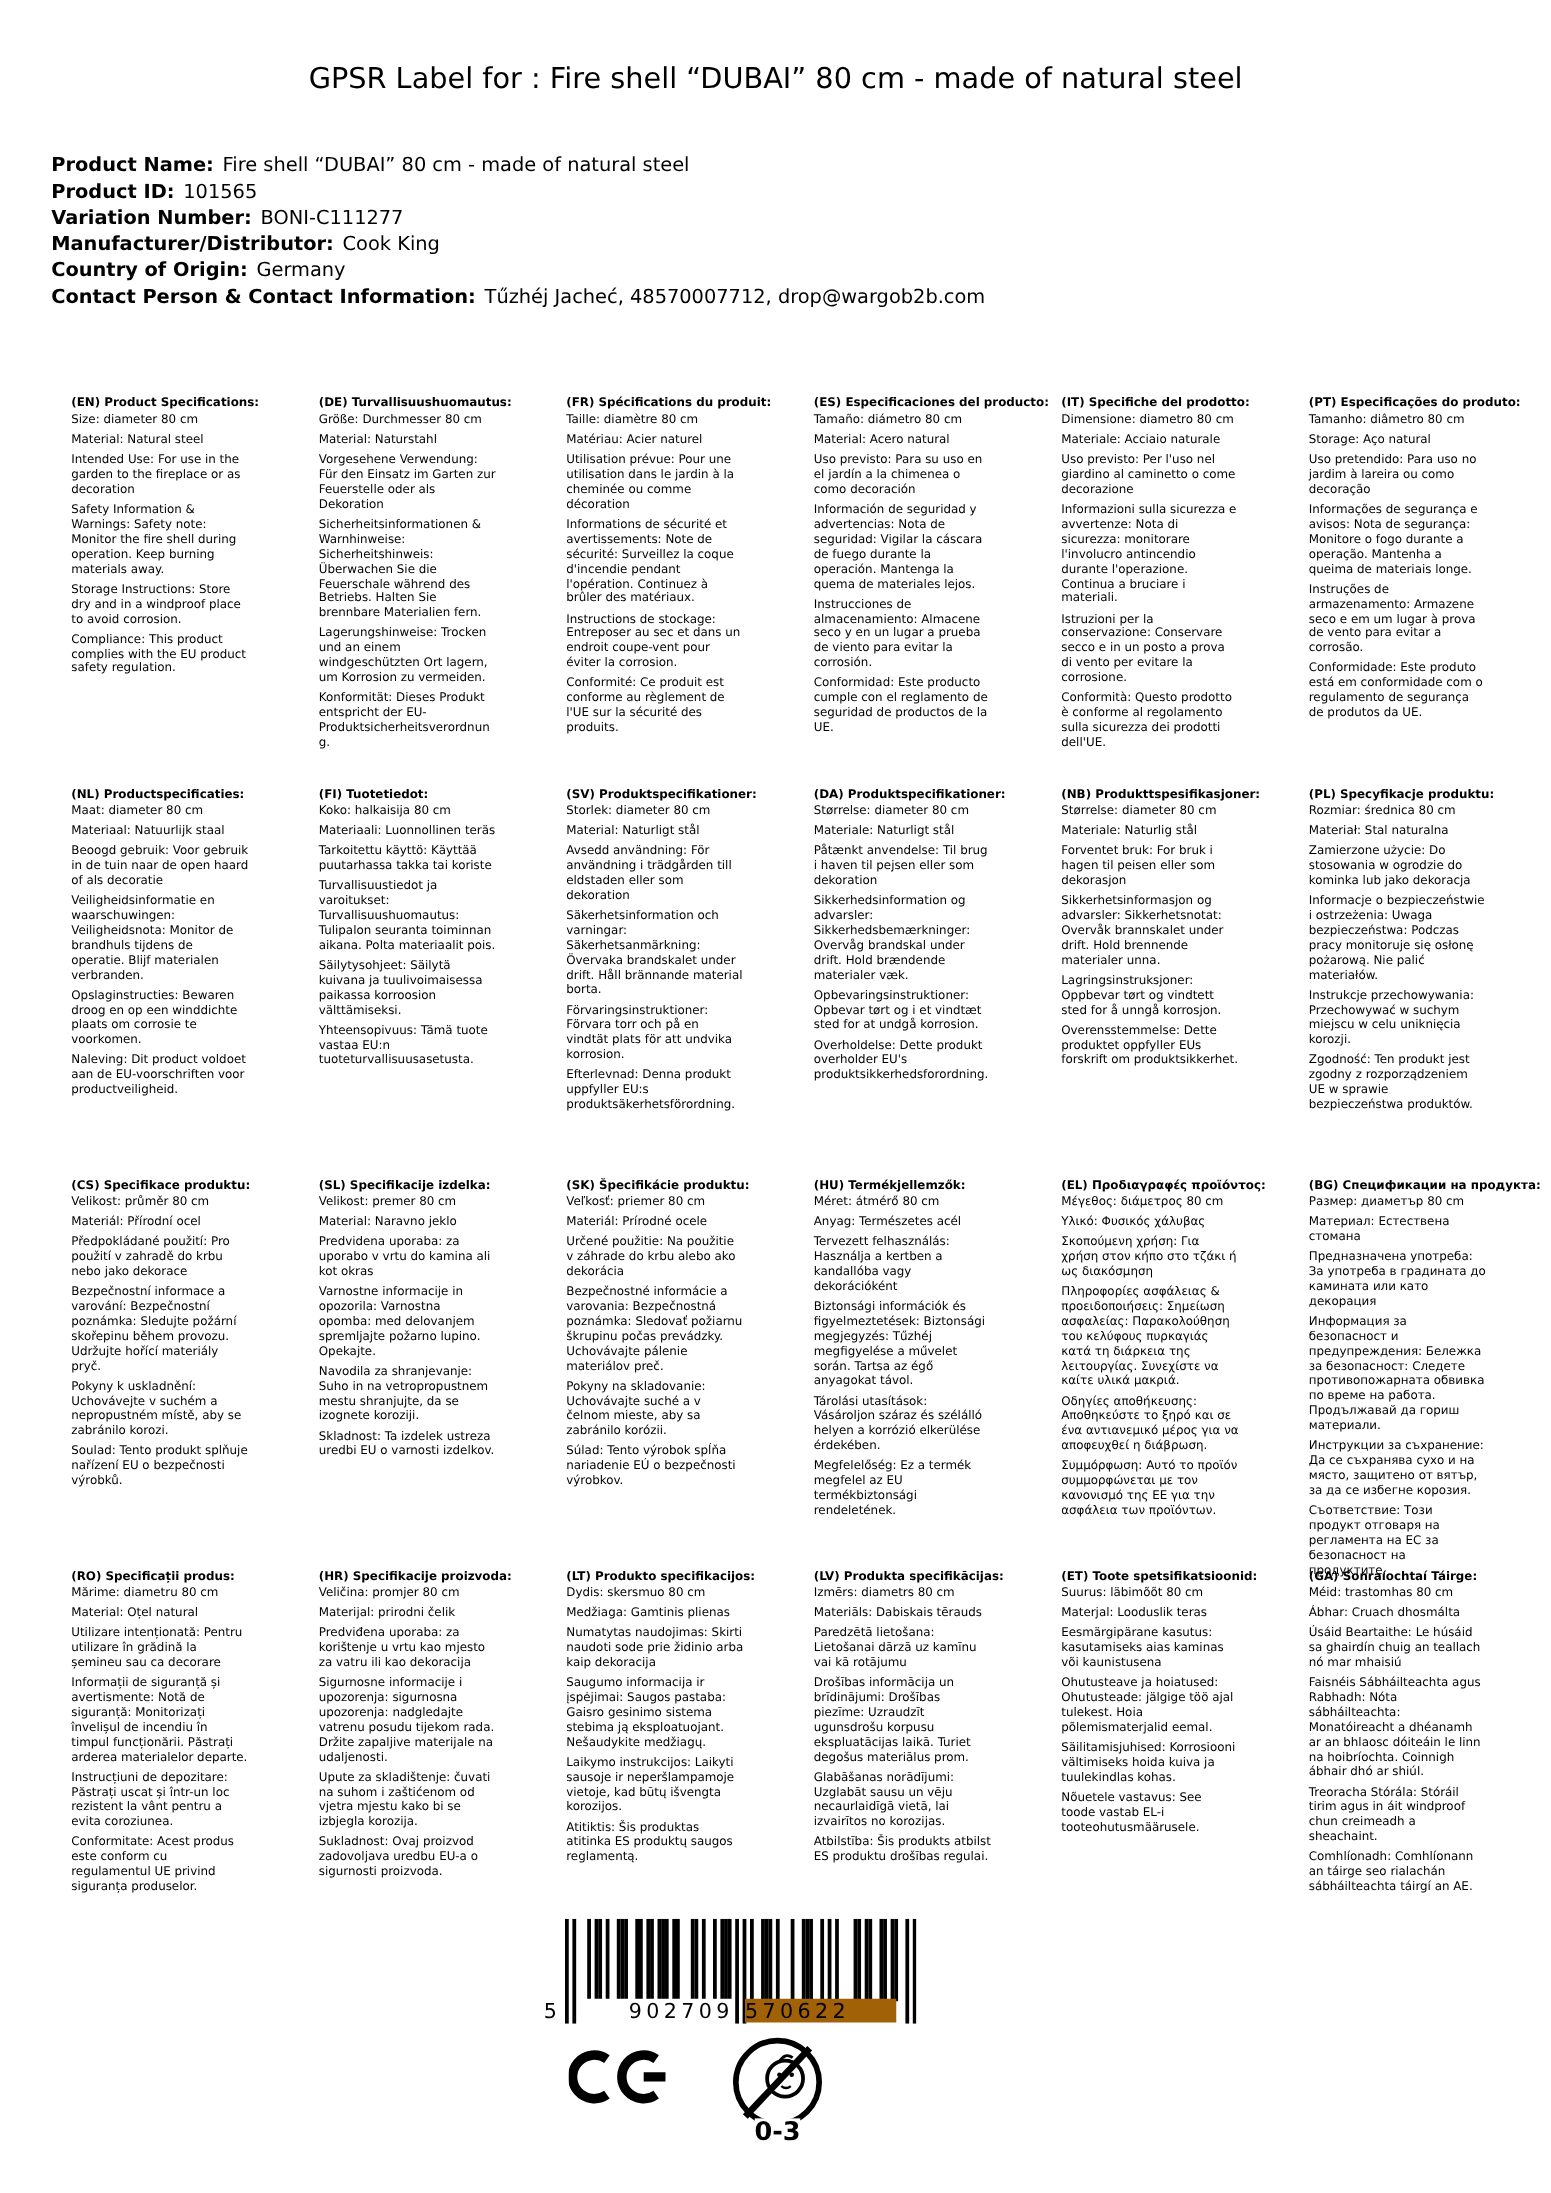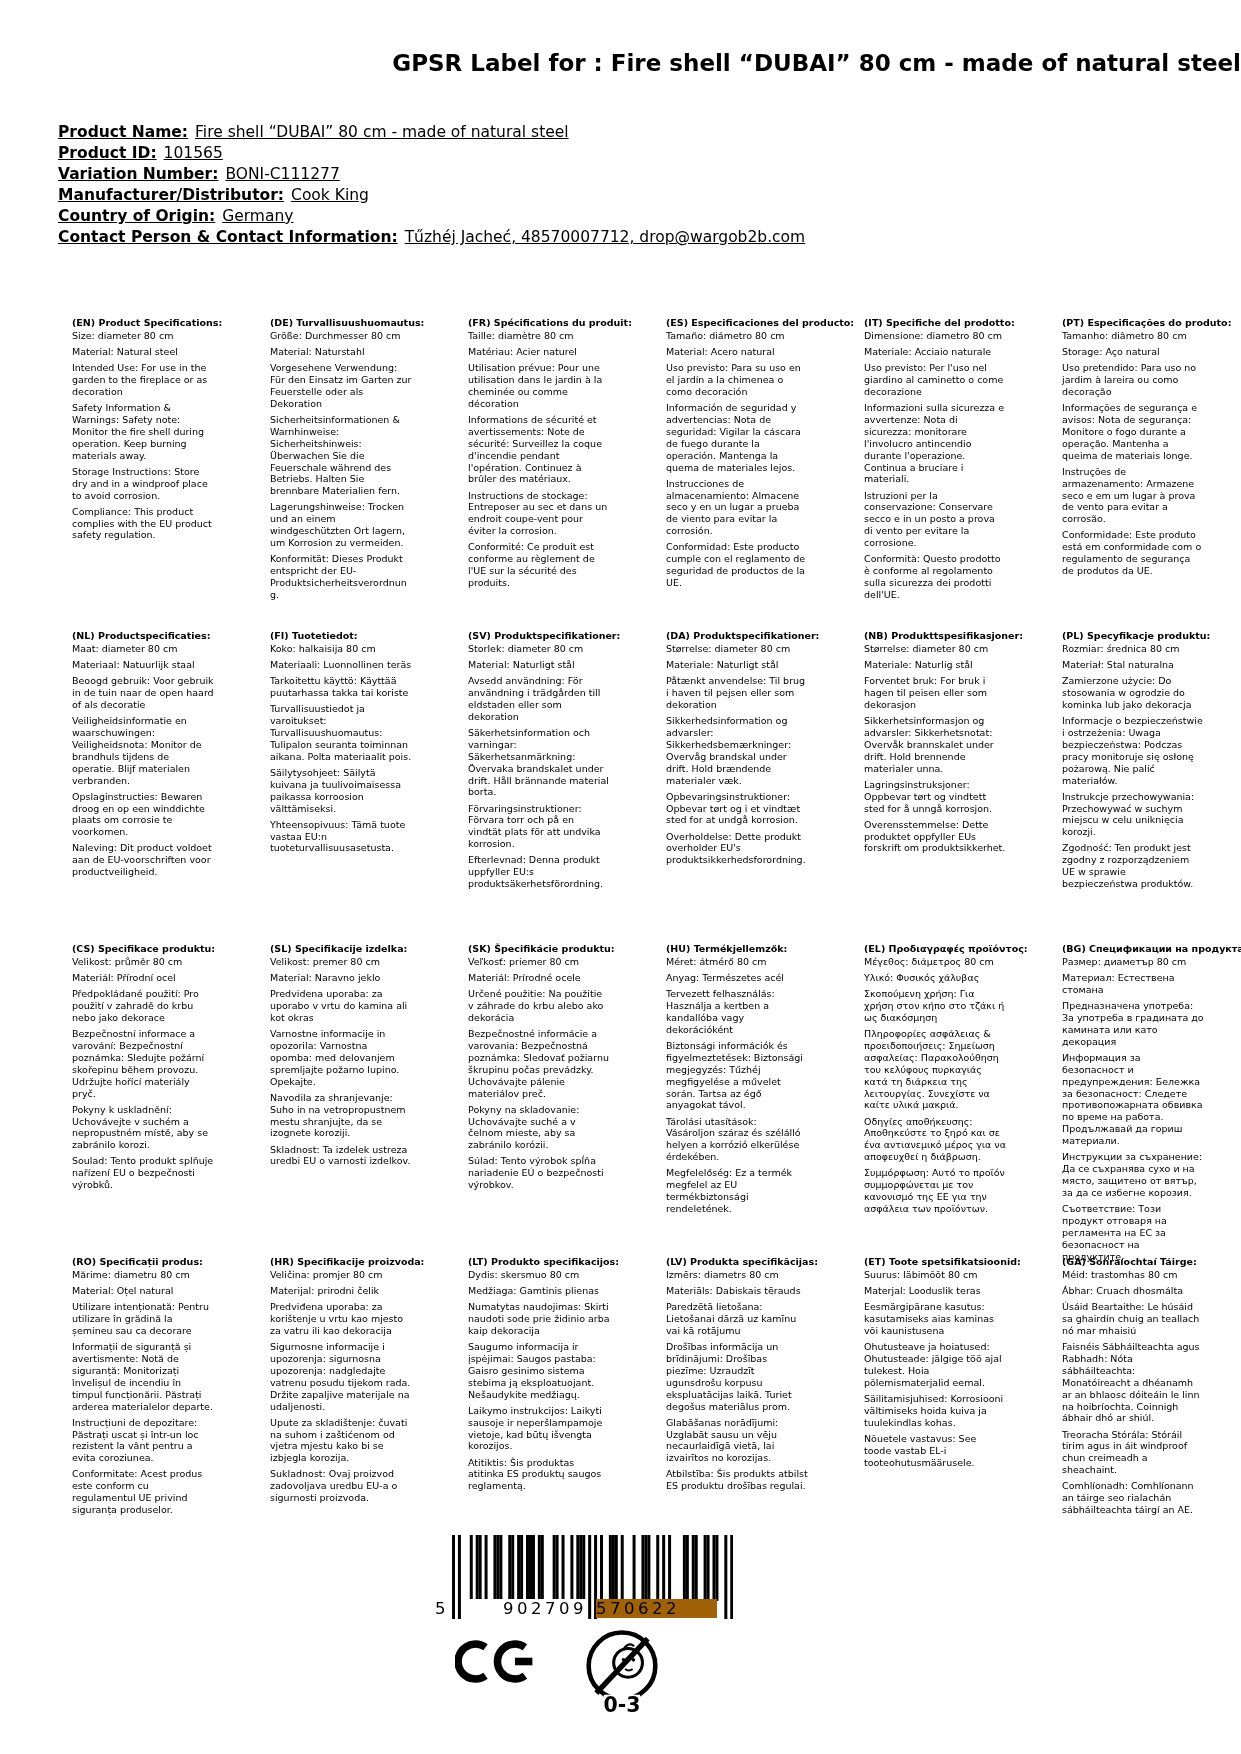--- a/index.html
+++ b/index.html
@@ -2,28 +2,28 @@
 <html><head>
 <meta charset="utf-8">
 <style>
   html,body{margin:0;padding:0;}
   body{
     width:1241px;height:1754px;position:relative;background:#ffffff;color:#000;
     font-family:"DejaVu Sans","Liberation Sans",sans-serif;
   }
   .title{
     position:absolute;top:50px;left:0;width:100%;margin:0;
-    text-align:right;font-size:23px;font-weight:700;
+    text-align:center;font-size:23px;font-weight:400;
   }
-  .product-info{position:absolute;top:122px;left:58px;font-size:15.5px;line-height:21px;text-decoration:underline;}
+  .product-info{position:absolute;top:122px;left:41px;font-size:15.5px;line-height:21px;}
   .info-row{white-space:nowrap;}
   .info-label{font-weight:700;}
   .info-value{margin-left:7px;}
   .lang-grid{
-    position:absolute;top:317px;left:72px;
+    position:absolute;top:317px;left:57px;
     display:grid;grid-template-columns:repeat(6,142px);column-gap:56px;
     grid-template-rows:313px 313px 313px auto;
   }
   .lang-block{font-size:9.5px;line-height:11.9px;overflow-wrap:break-word;}
   .lang-header{font-weight:700;white-space:nowrap;margin-bottom:1px;}
   .lang-p{margin:0 0 4.2px 0;}
   #barcode{position:absolute;left:452px;top:1535px;width:281px;}
   #barcode svg{display:block;}
   .bc-digit{font-size:16.5px;}
   .bc-first{position:absolute;left:-17px;top:64px;}

